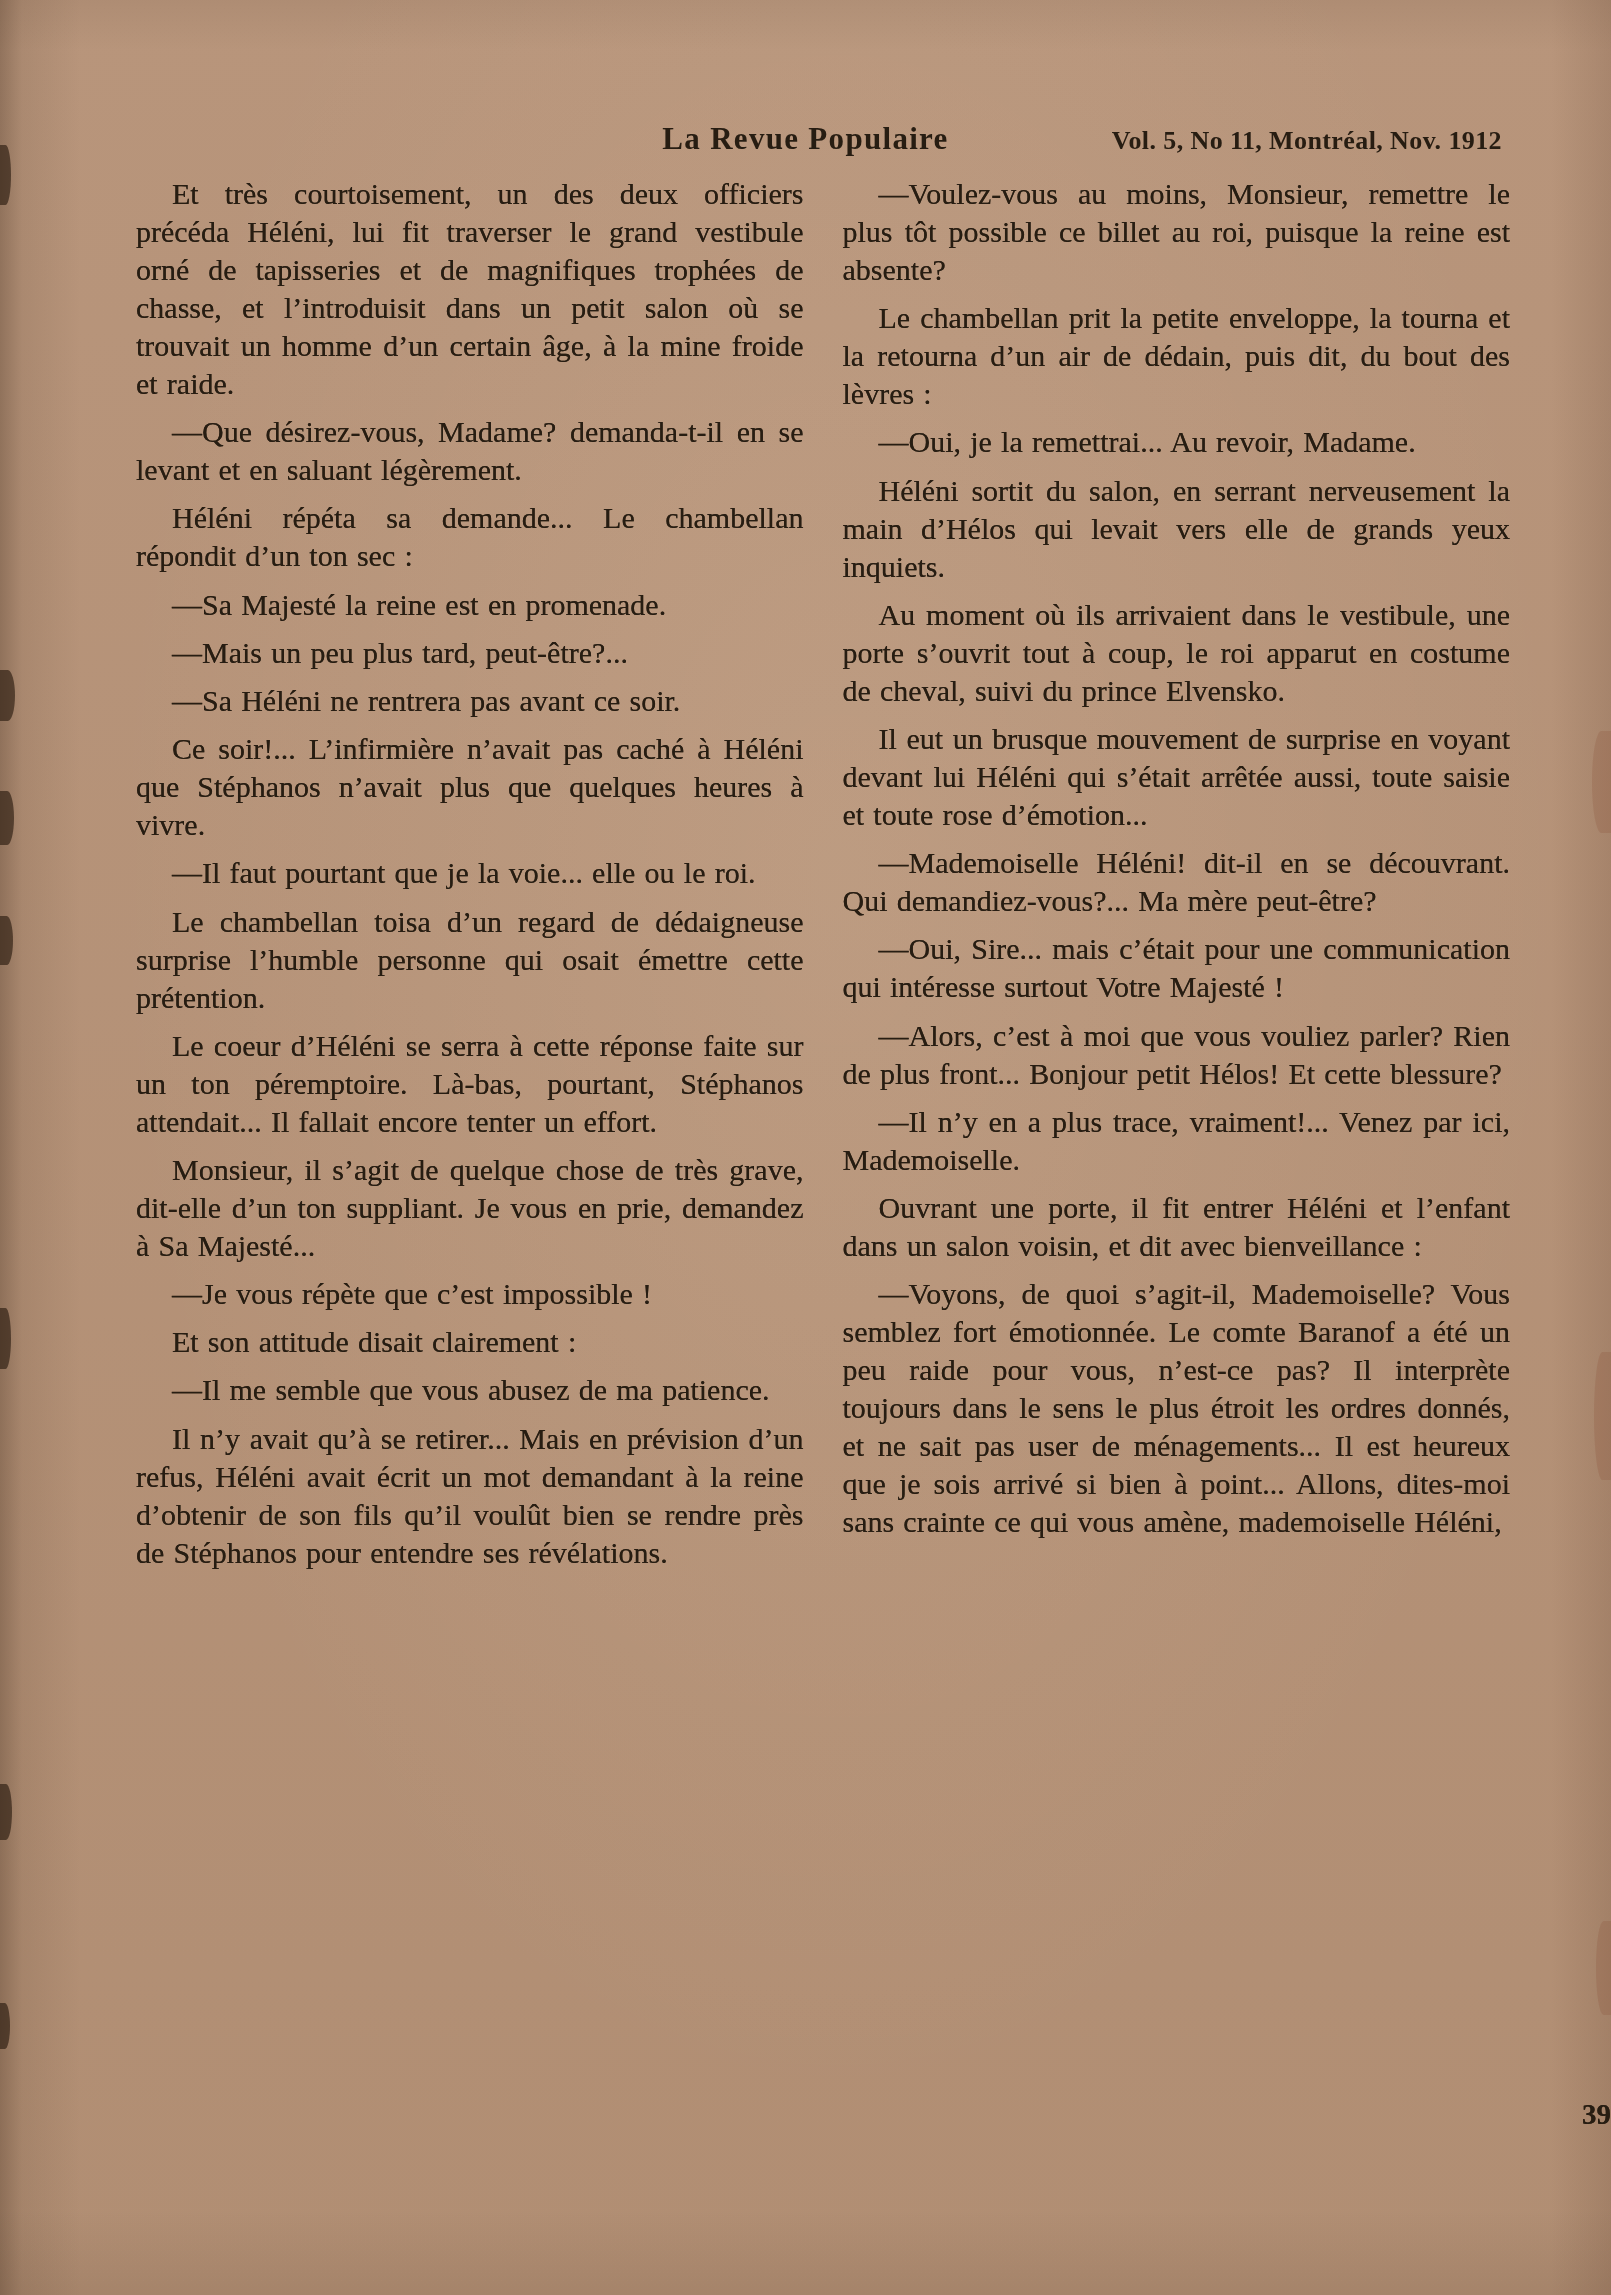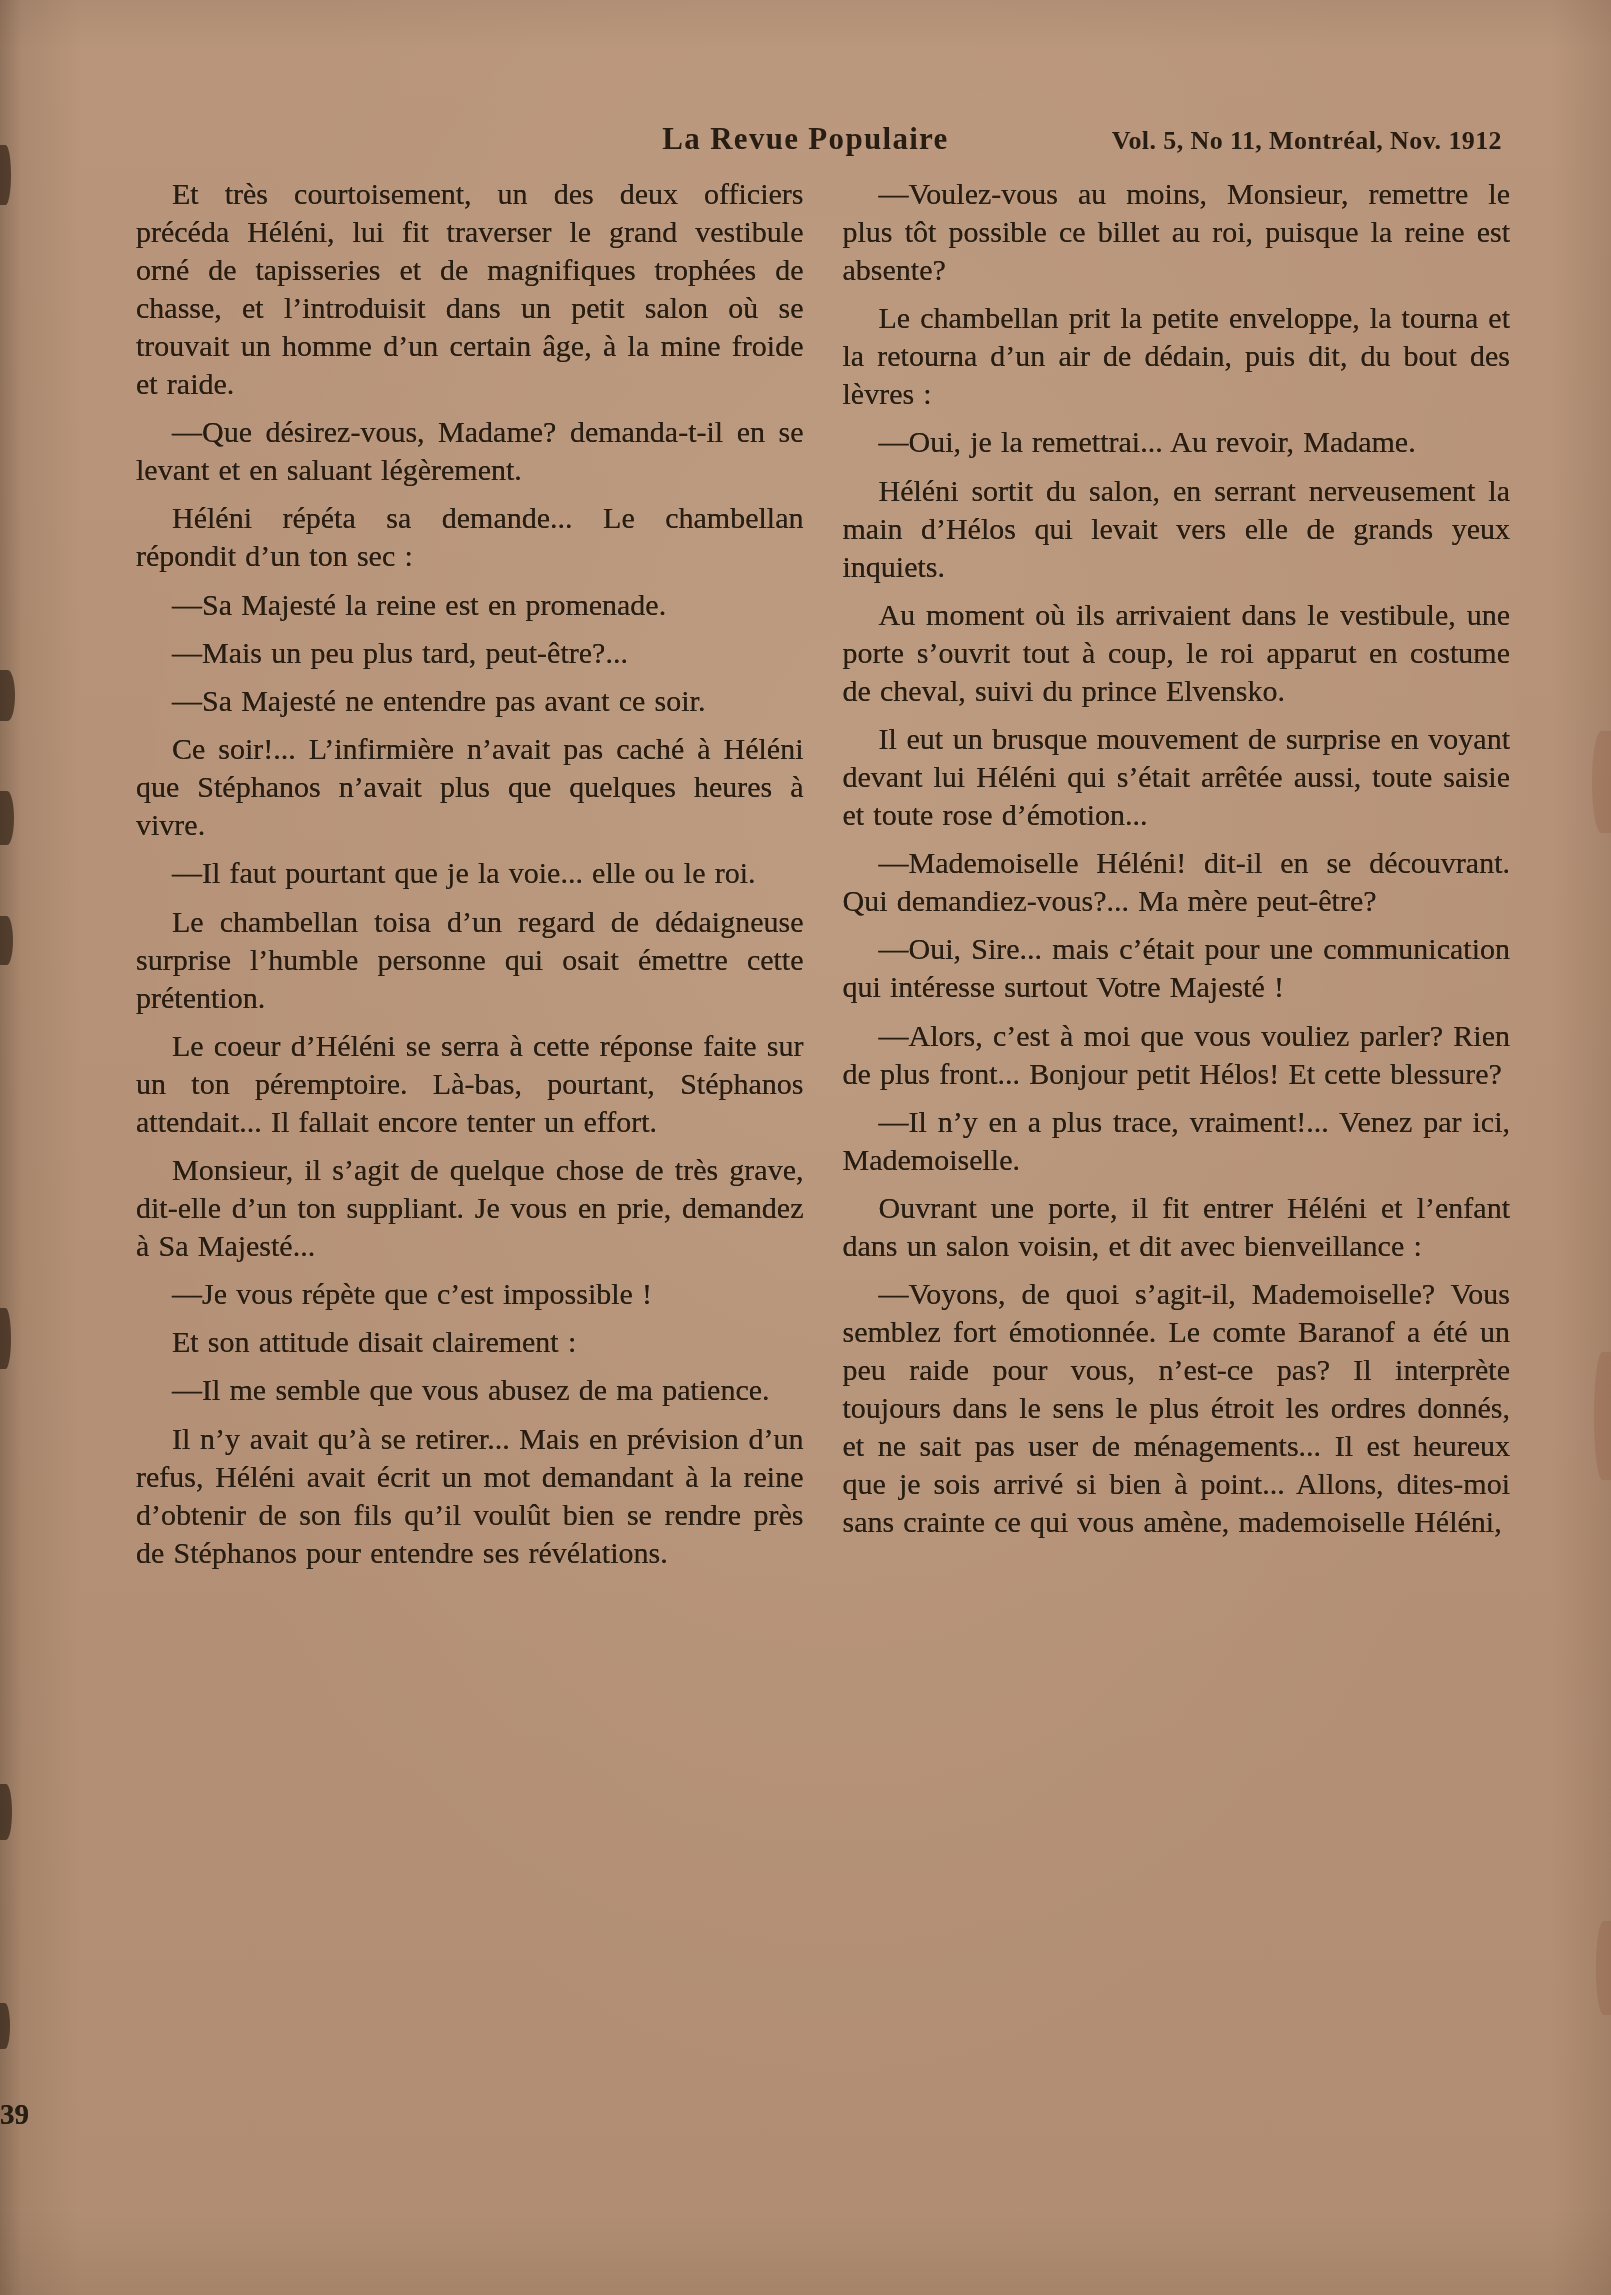--- a/index.html
+++ b/index.html
@@ -46,22 +46,22 @@
   }
   .col {
     flex:1 1 0;
     font-size:30px; line-height:38px;
     text-align:justify;
     text-shadow:0 0 0.4px rgba(39,29,18,0.85);
     word-spacing:1.7px;
   }
   .col p { margin:0 0 10.2px 0; text-indent:36px; }
   .page-number {
-    position:absolute; top:2098px; left:0; right:0;
-    text-align:left;
+    position:absolute; top:2098px; left:6px; right:0;
+    text-align:right;
     font-weight:bold; font-size:29px;
     text-shadow:0 0 0.4px rgba(39,29,18,0.85);
   }
 </style>
 </head>
 <body>
 
 <div class="paper"></div>
 
 <div>
@@ -82,21 +82,21 @@
   <div class="issue-info">Vol. 5, No 11, Montréal, Nov. 1912</div>
 </header>
 
 <main class="columns">
   <section class="col">
     <p>Et très courtoisement, un des deux officiers précéda Héléni, lui fit traverser le grand vestibule orné de tapisseries et de magnifiques trophées de chasse, et l’introduisit dans un petit salon où se trouvait un homme d’un certain âge, à la mine froide et raide.</p>
     <p>—Que désirez-vous, Madame? demanda-t-il en se levant et en saluant légèrement.</p>
     <p>Héléni répéta sa demande... Le chambellan répondit d’un ton sec :</p>
     <p>—Sa Majesté la reine est en promenade.</p>
     <p>—Mais un peu plus tard, peut-être?...</p>
-    <p>—Sa Majesté ne entendre pas avant ce soir.</p>
+    <p>—Sa Héléni ne rentrera pas avant ce soir.</p>
     <p>Ce soir!... L’infirmière n’avait pas caché à Héléni que Stéphanos n’avait plus que quelques heures à vivre.</p>
     <p>—Il faut pourtant que je la voie... elle ou le roi.</p>
     <p>Le chambellan toisa d’un regard de dédaigneuse surprise l’humble personne qui osait émettre cette prétention.</p>
     <p>Le coeur d’Héléni se serra à cette réponse faite sur un ton péremptoire. Là-bas, pourtant, Stéphanos attendait... Il fallait encore tenter un effort.</p>
     <p>Monsieur, il s’agit de quelque chose de très grave, dit-elle d’un ton suppliant. Je vous en prie, demandez à Sa Majesté...</p>
     <p>—Je vous répète que c’est impossible !</p>
     <p>Et son attitude disait clairement :</p>
     <p>—Il me semble que vous abusez de ma patience.</p>
     <p>Il n’y avait qu’à se retirer... Mais en prévision d’un refus, Héléni avait écrit un mot demandant à la reine d’obtenir de son fils qu’il voulût bien se rendre près de Stéphanos pour entendre ses révélations.</p>
   </section>

